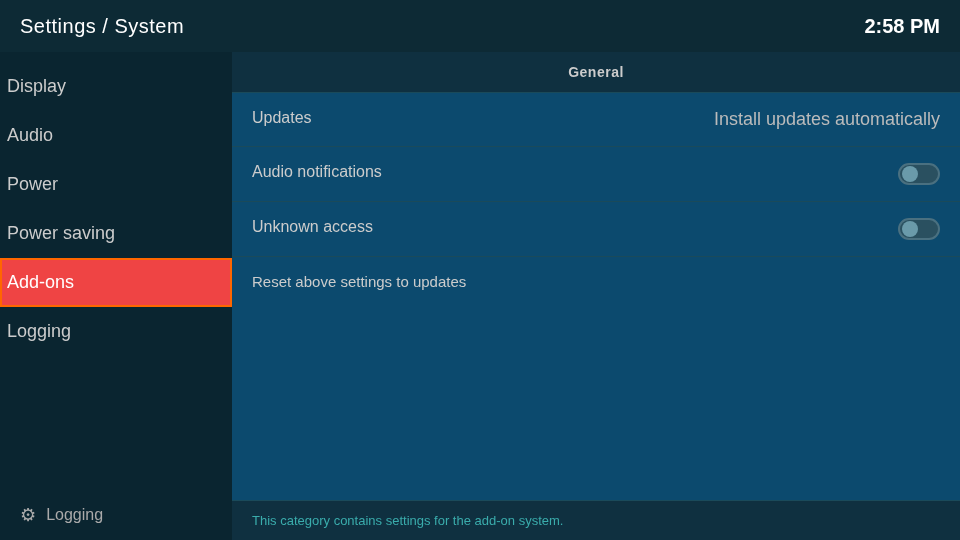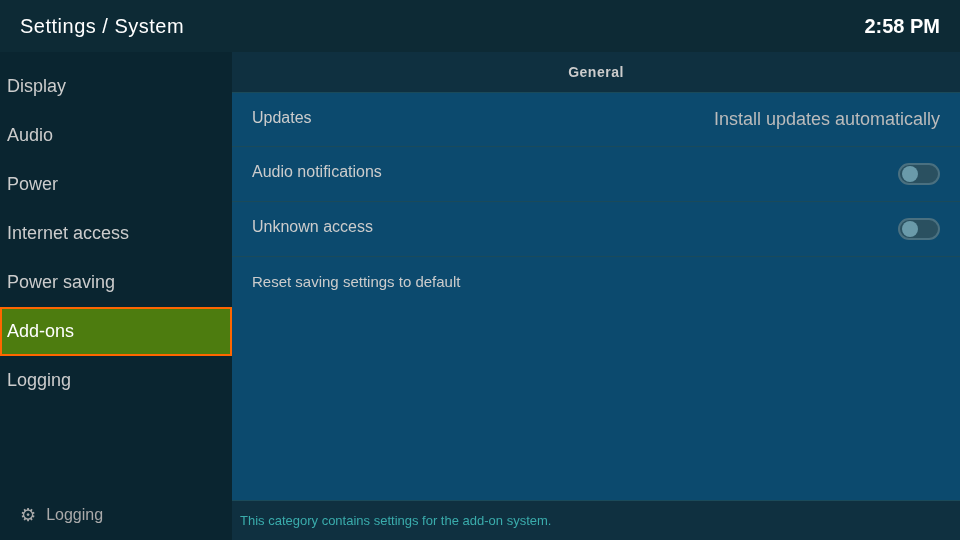--- a/index.html
+++ b/index.html
@@ -56,21 +56,21 @@
 
     .sidebar-item {
       padding: 14px 7px;
       font-size: 18px;
       color: #cccccc;
       cursor: pointer;
       position: relative;
     }
 
     .sidebar-item.active {
-      background-color: #4d7c0f;
+      background-color: #ef4444;
       color: #ffffff;
       outline: 2px solid #ff6600;
       outline-offset: -2px;
     }
 
     .sidebar-footer {
       margin-top: auto;
       padding: 14px 20px;
       display: flex;
       align-items: center;
@@ -153,21 +153,21 @@
       align-items: center;
       padding: 16px 20px;
       border-top: 1px solid #1a4a5a;
       font-size: 15px;
       color: #cccccc;
       cursor: pointer;
     }
 
     
     .content-footer {
-      padding: 12px 8px;
+      padding: 12px 20px;
       border-top: 1px solid #1a4a5a;
       font-size: 13px;
       color: #3aacac;
       background-color: #0f3040;
     }
   </style>
 </head>
 <body>
 
 <div class="header">
@@ -181,23 +181,20 @@
     <div class="sidebar-item">
       <span>Display</span>
     </div>
     <div class="sidebar-item">
       <span>Audio</span>
     </div>
     <div class="sidebar-item">
       <span>Power</span>
     </div>
     <div class="sidebar-item">
-      <span>Internet access</span>
-    </div>
-    <div class="sidebar-item">
       <span>Power saving</span>
     </div>
     <div class="sidebar-item active">
       <span>Add-ons</span>
     </div>
     <div class="sidebar-item">
       <span>Logging</span>
     </div>
 
     <div class="sidebar-footer">
@@ -220,21 +217,21 @@
         <span class="setting-row-label">Audio notifications</span>
         <span class="toggle"></span>
       </div>
 
       <div class="setting-row">
         <span class="setting-row-label">Unknown access</span>
         <span class="toggle"></span>
       </div>
 
       <div class="reset-row">
-        <span>Reset saving settings to default</span>
+        <span>Reset above settings to updates</span>
       </div>
 
     </div>
 
     <div class="content-footer">
       <span>This category contains settings for the add-on system.</span>
     </div>
   </div>
 
 </div>

